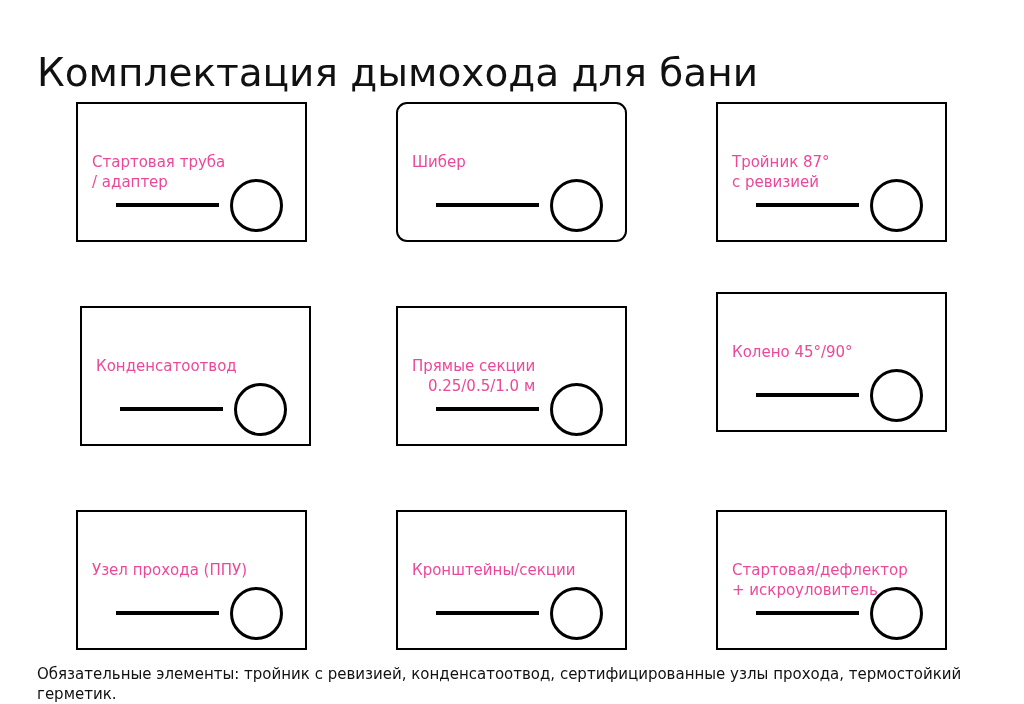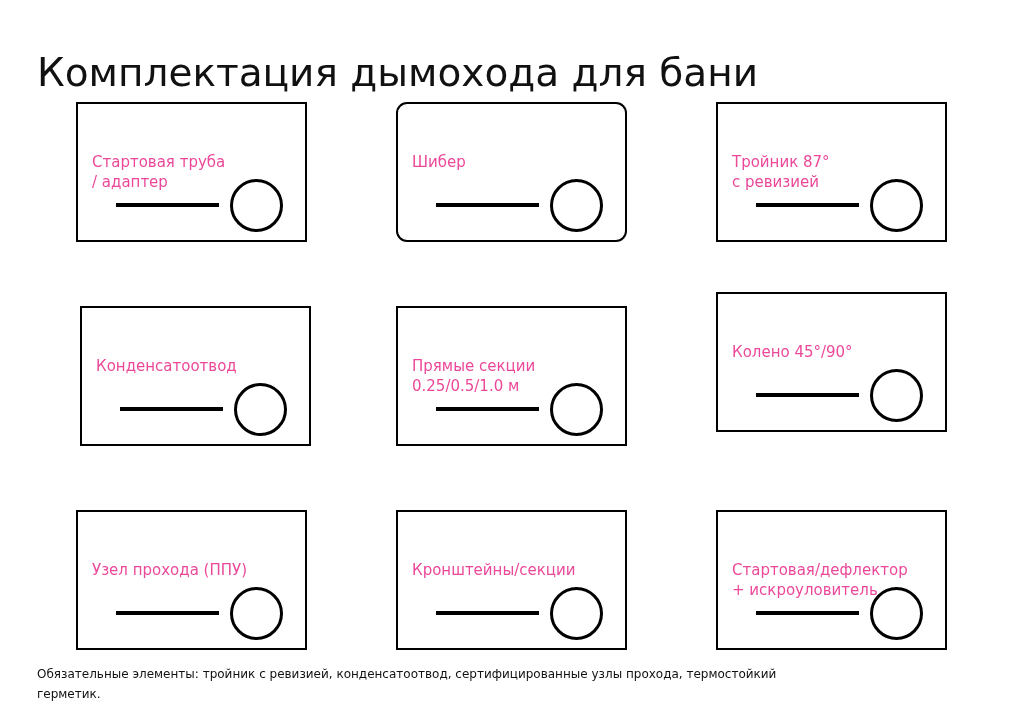--- a/index.html
+++ b/index.html
@@ -59,21 +59,21 @@
     height: 47px;
     border: 3px solid #000000;
     border-radius: 50%;
     background: #ffffff;
   }
   .footnote {
     position: absolute;
     left: 37px;
     top: 664px;
     width: 960px;
-    font-size: 12px;
+    font-size: 15px;
     line-height: 20px;
     color: #111111;
     white-space: pre-line;
   }
 </style>
 </head>
 <body>
 
 <div id="canvas">
   <h1 class="page-title">Комплектация дымохода для бани</h1>
@@ -93,21 +93,21 @@
         <div class="card-label">Тройник 87°
 с ревизией</div>
         <div class="pipe-line"></div>
         <div class="pipe-circle"></div>
       </div>
       <div class="card" style="left: 80px; top: 306px;">
         <div class="card-label">Конденсатоотвод</div>
         <div class="pipe-line"></div>
         <div class="pipe-circle"></div>
       </div>
-      <div class="card" style="left: 396px; top: 306px;">
+      <div class="card" style="left: 396px; top: 306px; text-align: right;">
         <div class="card-label">Прямые секции
 0.25/0.5/1.0 м</div>
         <div class="pipe-line"></div>
         <div class="pipe-circle"></div>
       </div>
       <div class="card" style="left: 716px; top: 292px;">
         <div class="card-label">Колено 45°/90°</div>
         <div class="pipe-line"></div>
         <div class="pipe-circle"></div>
       </div>

